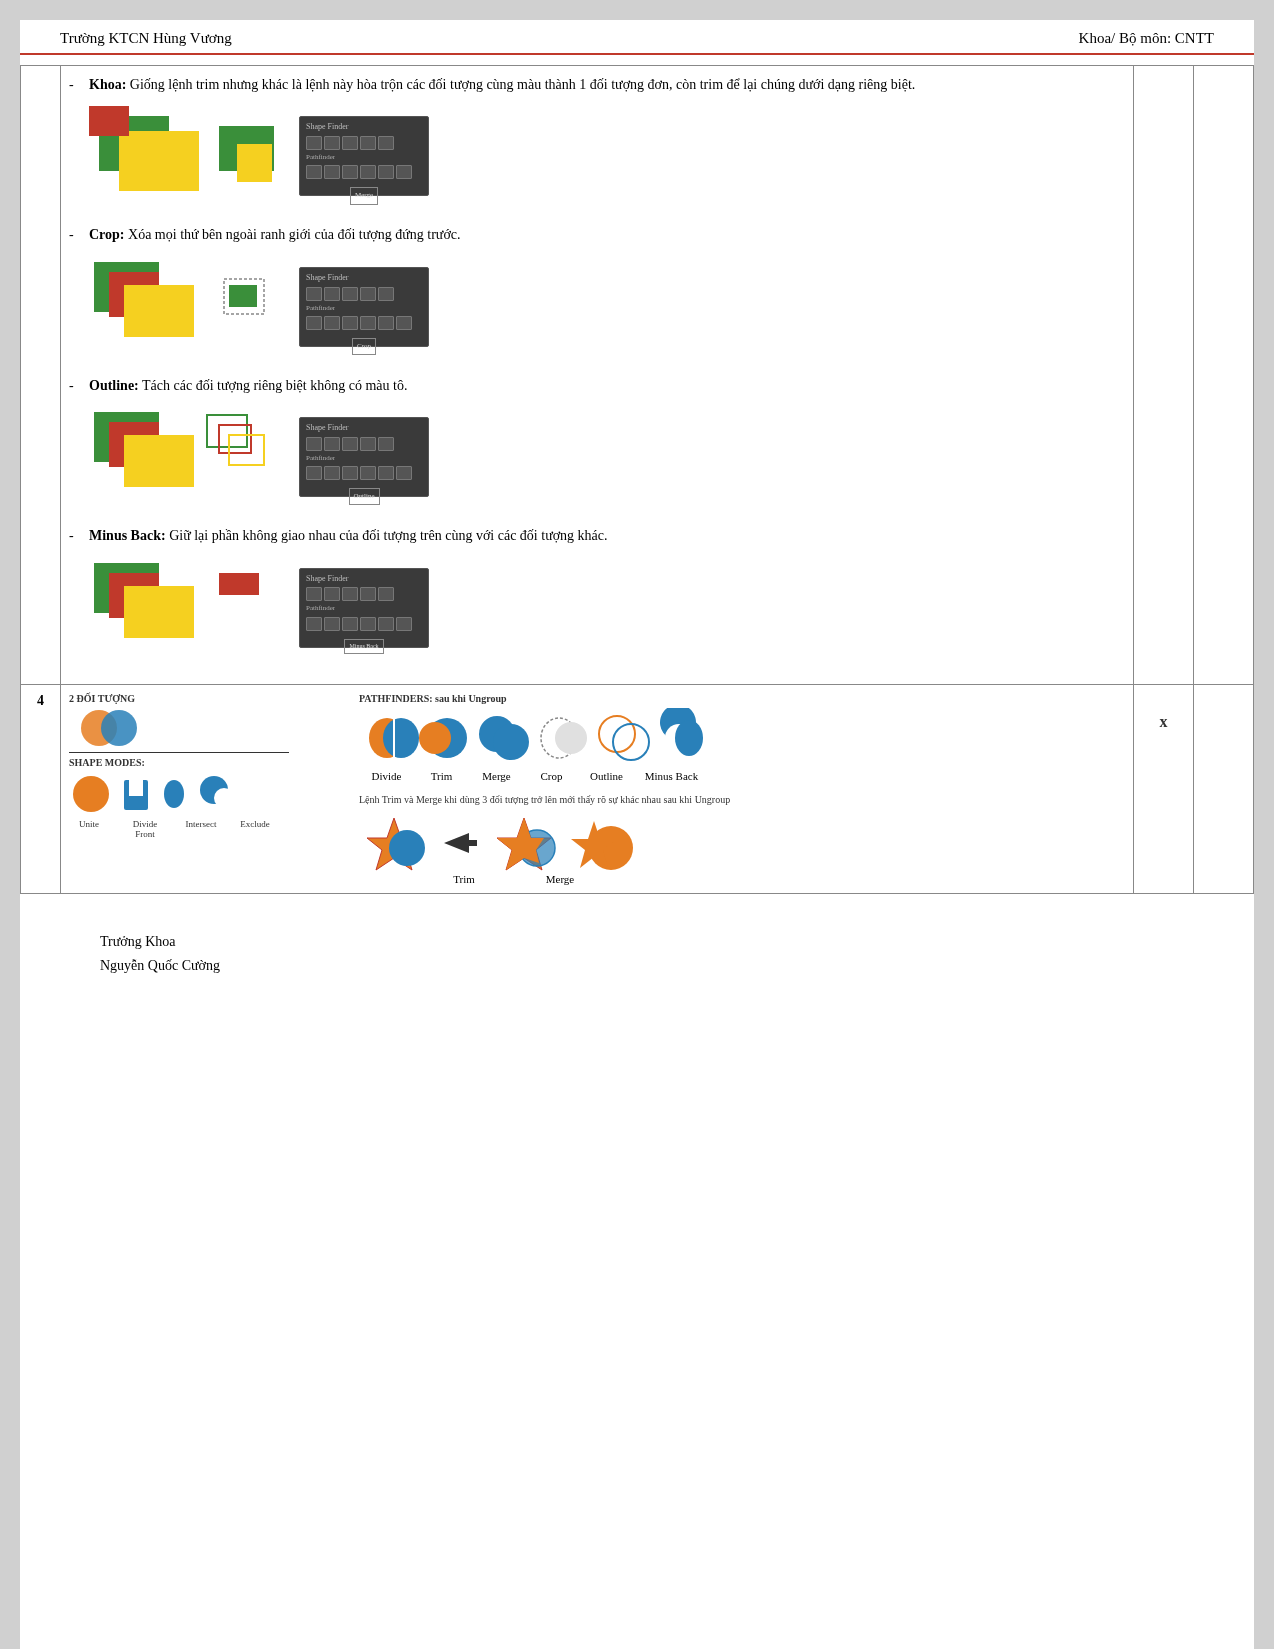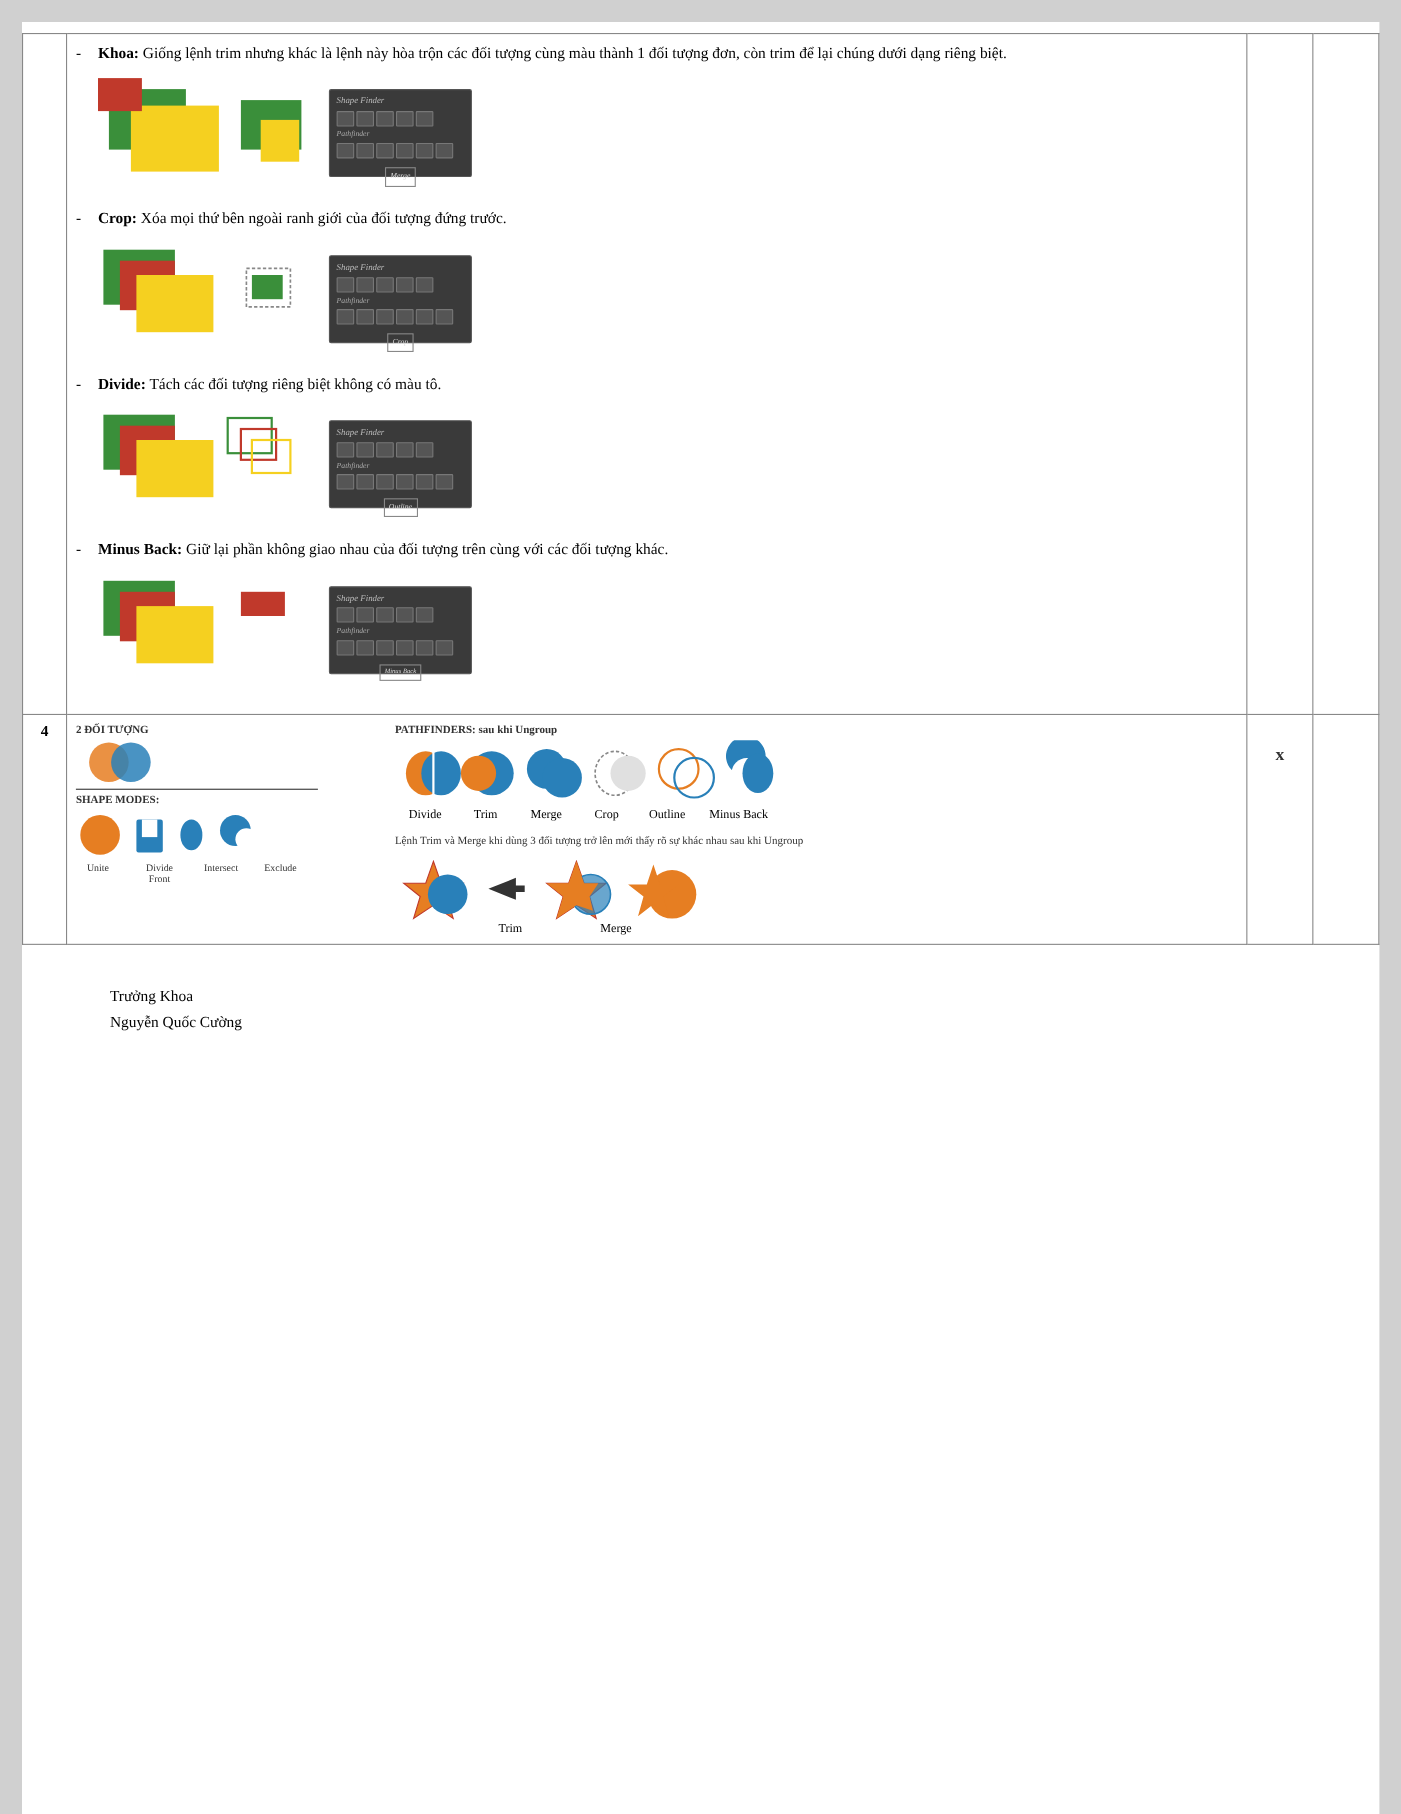--- a/index.html
+++ b/index.html
@@ -80,21 +80,20 @@
     .pf-panel {
       background: #3a3a3a;
       border: 1px solid #555;
       border-radius: 2px;
       padding: 4px 6px;
       font-size: 8px;
       color: #ccc;
       width: 130px;
       height: 80px;
       position: relative;
-      font-style: italic;
     }
     .pf-panel-title {
       font-size: 8px;
       color: #bbb;
       margin-bottom: 2px;
     }
     .pf-btn-row {
       display: flex;
       gap: 2px;
       margin: 2px 0;
@@ -169,20 +168,24 @@
     .footer-person { margin-top: 8px; }
 
     
     svg { display: block; }
   </style>
 </head>
 <body>
 
 <div class="page">
 
+  <div class="header">
+    <span>Trường KTCN Hùng Vương</span>
+    <span>Khoa/ Bộ môn: CNTT</span>
+  </div>
 
   <table class="main-table">
     <tbody>
 
       <tr>
         <td class="row-num"></td>
         <td class="row-content">
 
           <div class="bullet-section">
             <div class="bullet-line">
@@ -273,21 +276,21 @@
                   <span class="pf-label">Crop</span>
                 </div>
               </div>
             </div>
           </div>
 
           <div class="bullet-section">
             <div class="bullet-line">
               <span class="bullet-dash">-</span>
               <span class="bullet-text">
-                <strong>Divide:</strong> Tách các đối tượng riêng biệt không có màu tô.
+                <strong>Outline:</strong> Tách các đối tượng riêng biệt không có màu tô.
               </span>
             </div>
 
             <div class="img-container">
               <svg width="190" height="100">
                 <rect x="5" y="5" width="65" height="50" fill="#3a8f3a"></rect>
                 <rect x="20" y="15" width="50" height="45" fill="#c0392b"></rect>
                 <rect x="35" y="28" width="70" height="52" fill="#f5d020"></rect>
 
                 <rect x="118" y="8" width="40" height="32" fill="none" stroke="#3a8f3a" stroke-width="2"></rect>

